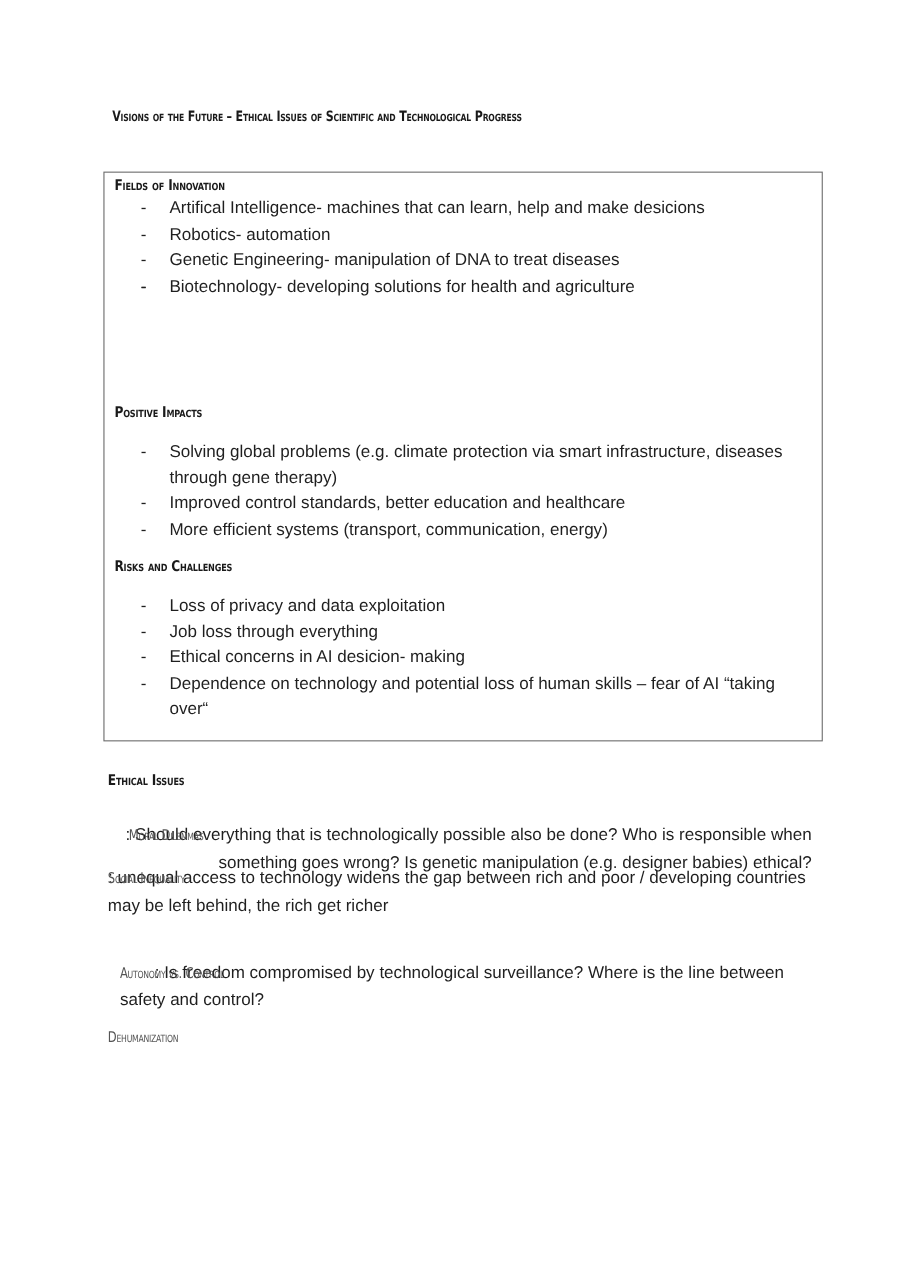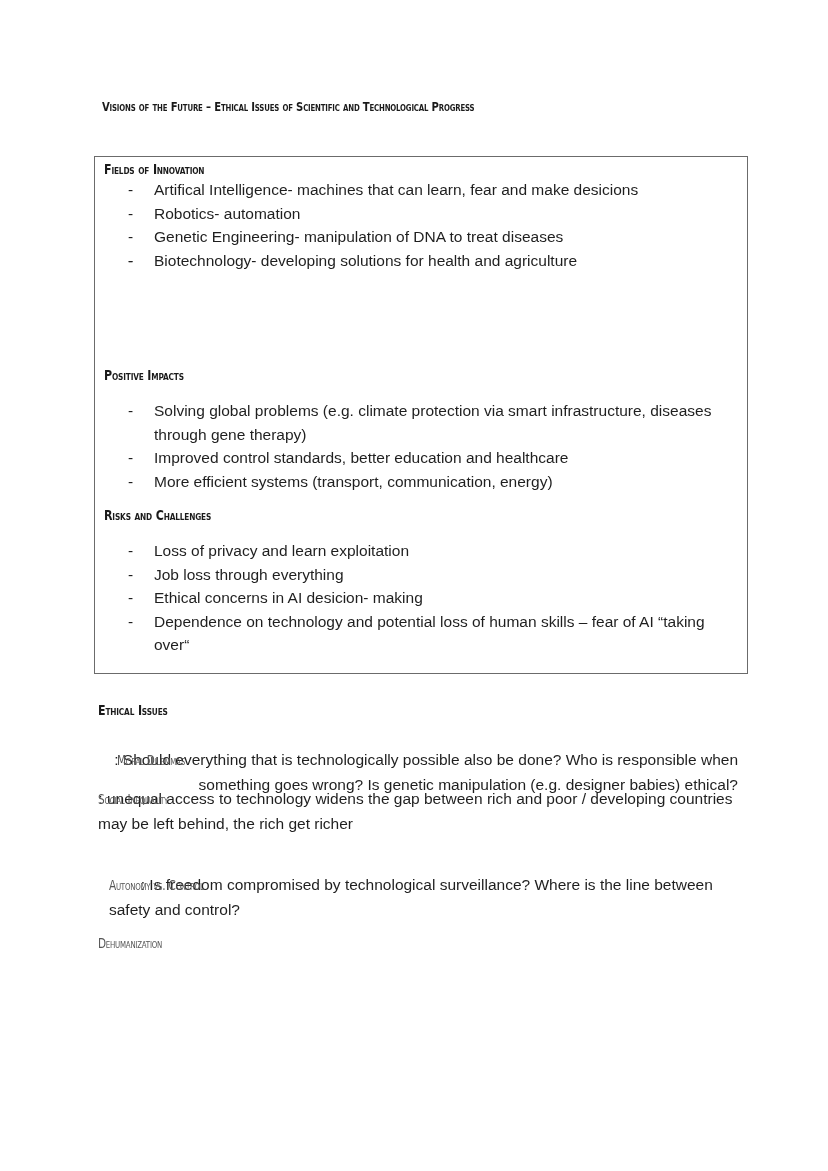--- a/index.html
+++ b/index.html
@@ -97,37 +97,37 @@
 <body>
 
 <div>
 
   <div class="doc-title">Visions of the Future – Ethical Issues of Scientific and Technological Progress</div>
 
   <div class="box"></div>
 
   <div class="heading" style="left:104px; top:161px;">Fields of Innovation</div>
   <ul class="list" style="left:94px; top:178px;">
-    <li><span class="dash">-</span><span>Artifical Intelligence- machines that can learn, fear and make desicions</span></li>
+    <li><span class="dash">-</span><span>Artifical Intelligence- machines that can learn, help and make desicions</span></li>
     <li><span class="dash">-</span><span>Robotics- automation</span></li>
     <li><span class="dash">-</span><span>Genetic Engineering- manipulation of DNA to treat diseases</span></li>
     <li><span class="dash">-</span></li>
     <li><span class="dash">-</span><span>Biotechnology- developing solutions for health and agriculture</span></li>
   </ul>
 
   <div class="heading" style="left:104px; top:367px;">Positive Impacts</div>
   <ul class="list" style="left:94px; top:399px;">
     <li><span class="dash">-</span><span>Solving global problems (e.g. climate protection via smart infrastructure, diseases through gene therapy)</span></li>
     <li><span class="dash">-</span><span>Improved control standards, better education and healthcare</span></li>
     <li><span class="dash">-</span><span>More efficient systems (transport, communication, energy)</span></li>
   </ul>
 
   <div class="heading" style="left:104px; top:507px;">Risks and Challenges</div>
   <ul class="list" style="left:94px; top:539px;">
-    <li><span class="dash">-</span><span>Loss of privacy and learn exploitation</span></li>
+    <li><span class="dash">-</span><span>Loss of privacy and data exploitation</span></li>
     <li><span class="dash">-</span><span>Job loss through everything</span></li>
     <li><span class="dash">-</span><span>Ethical concerns in AI desicion- making</span></li>
     <li><span class="dash">-</span><span>Dependence on technology and potential loss of human skills – fear of AI “taking over“</span></li>
   </ul>
 
   <div class="heading" style="left:98px; top:702px;">Ethical Issues</div>
 
   <p class="para" style="top:748px;text-align:right;">
     <span class="label">Moral Dilemmas</span><span class="label-sep">:</span><span> Should everything that is technologically possible also be done? Who is responsible when something goes wrong? Is genetic manipulation (e.g. designer babies) ethical?</span>
   </p>

